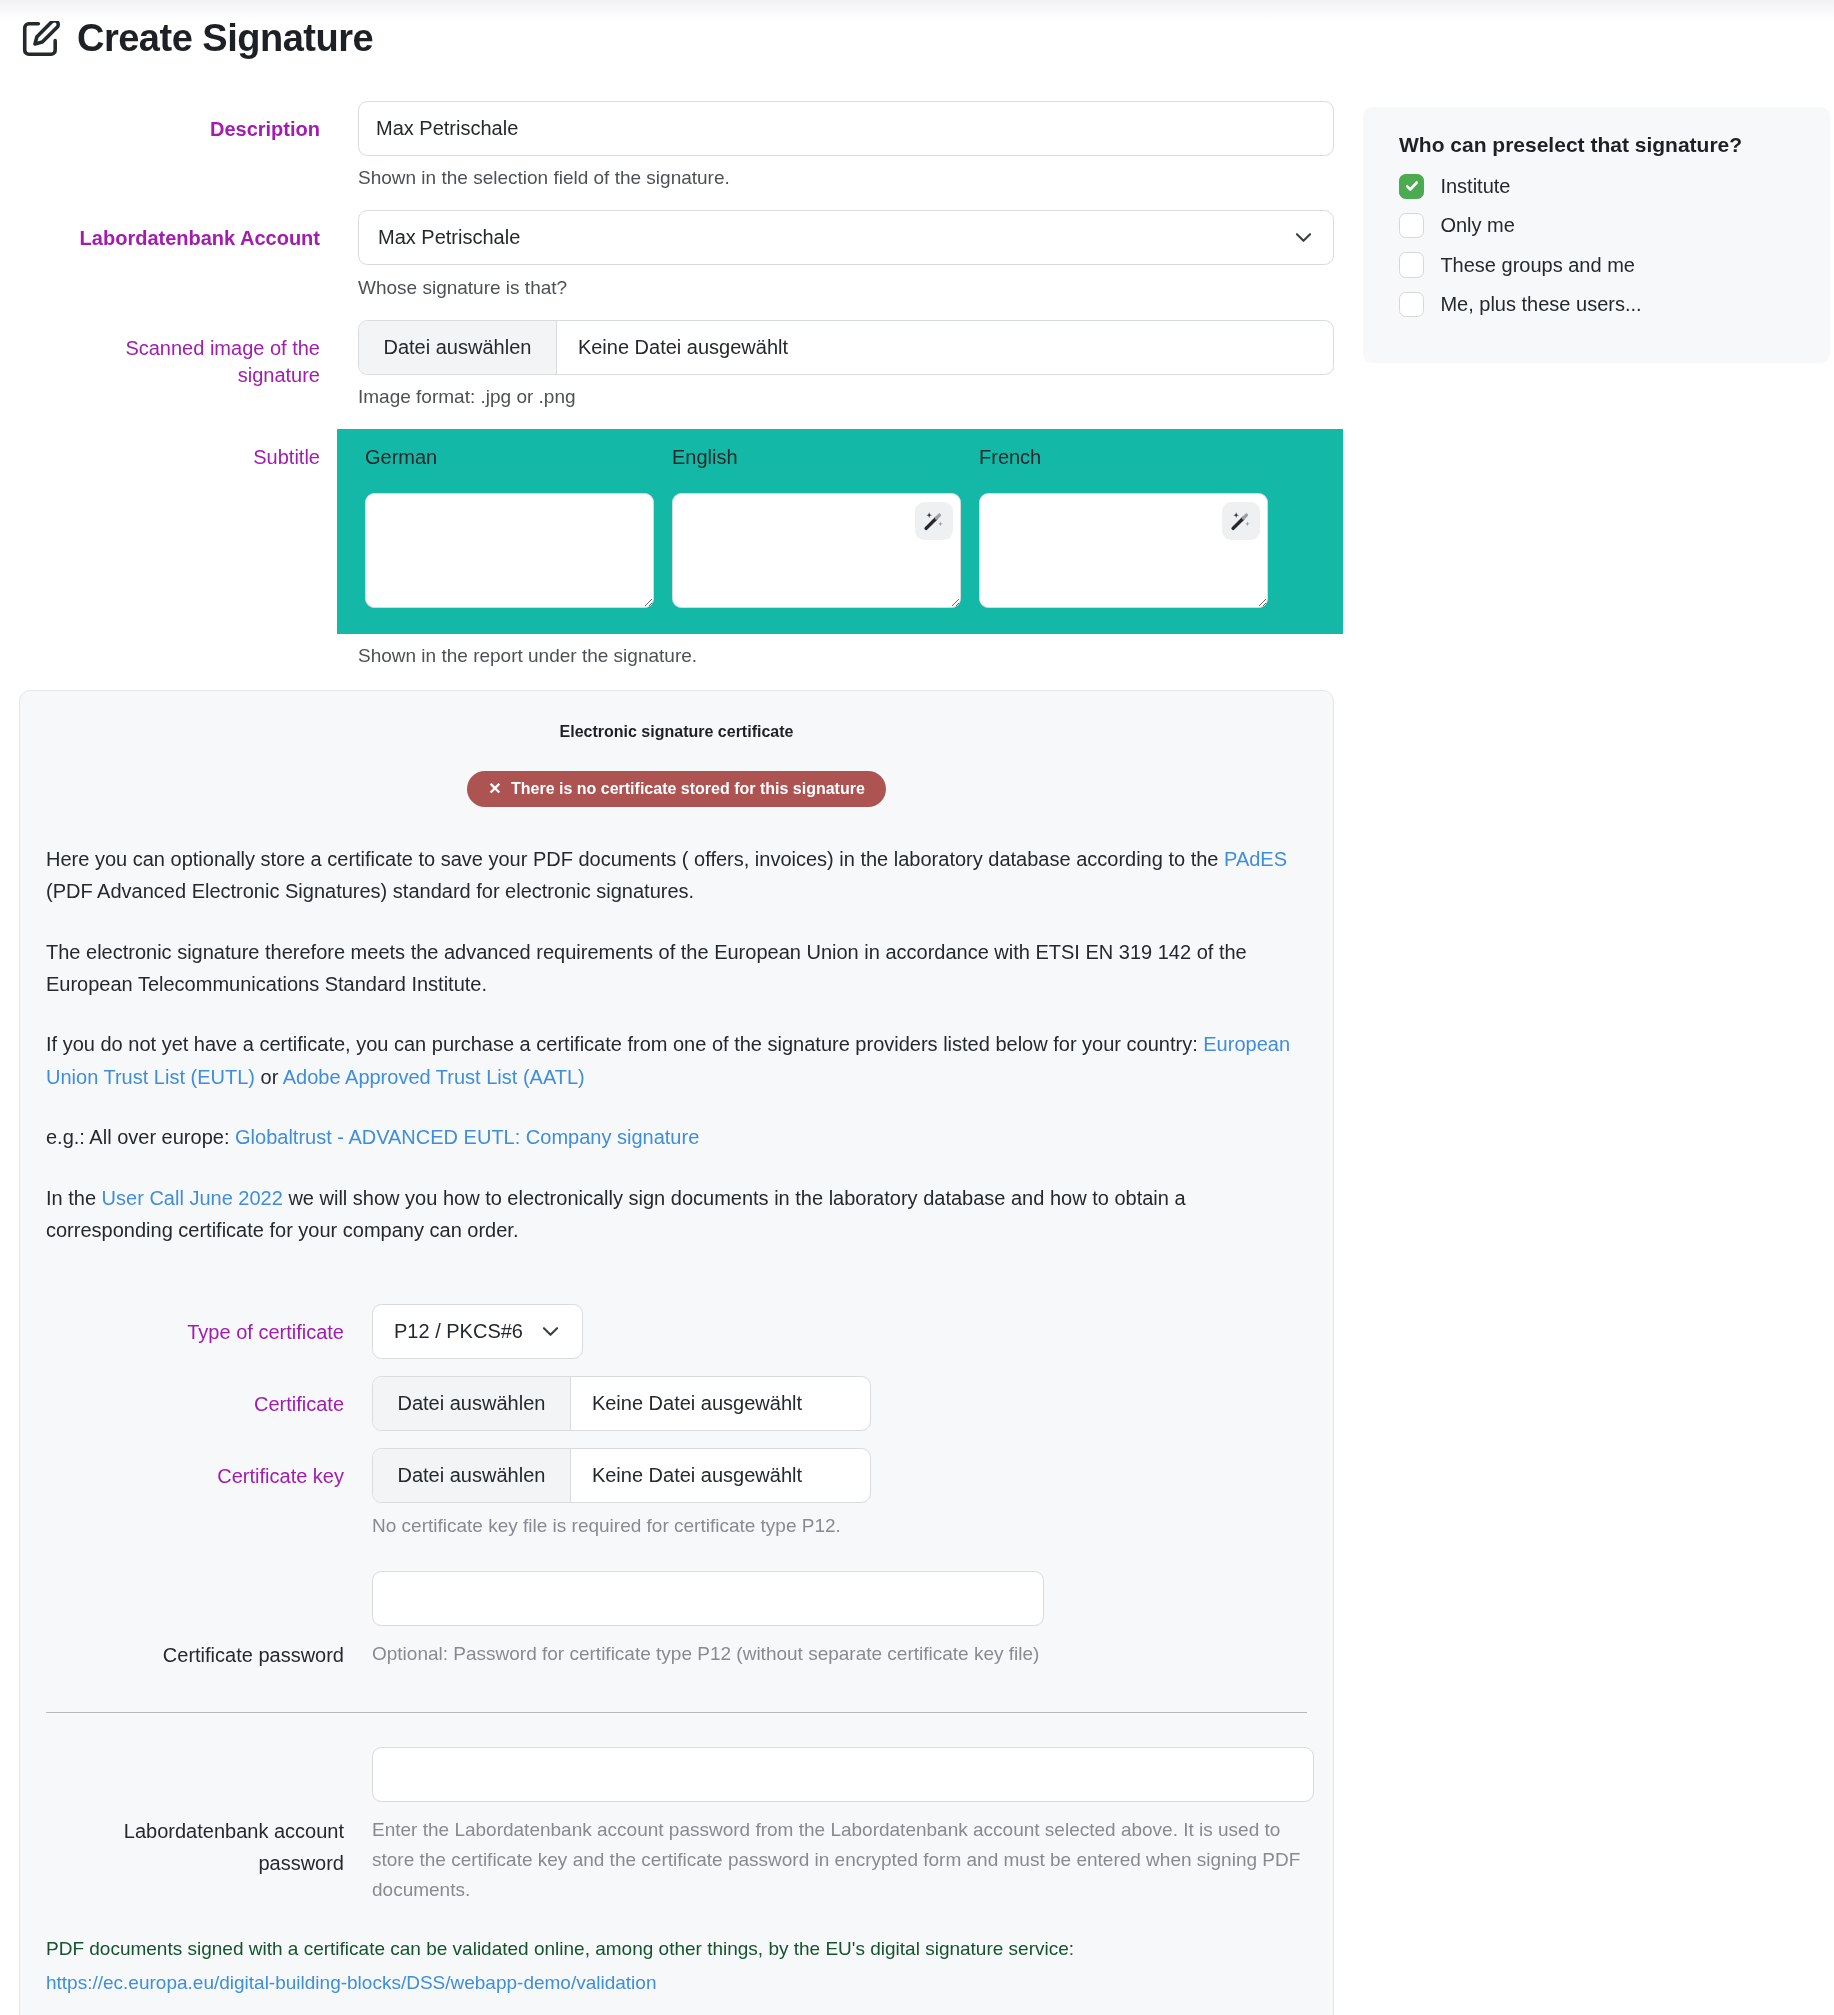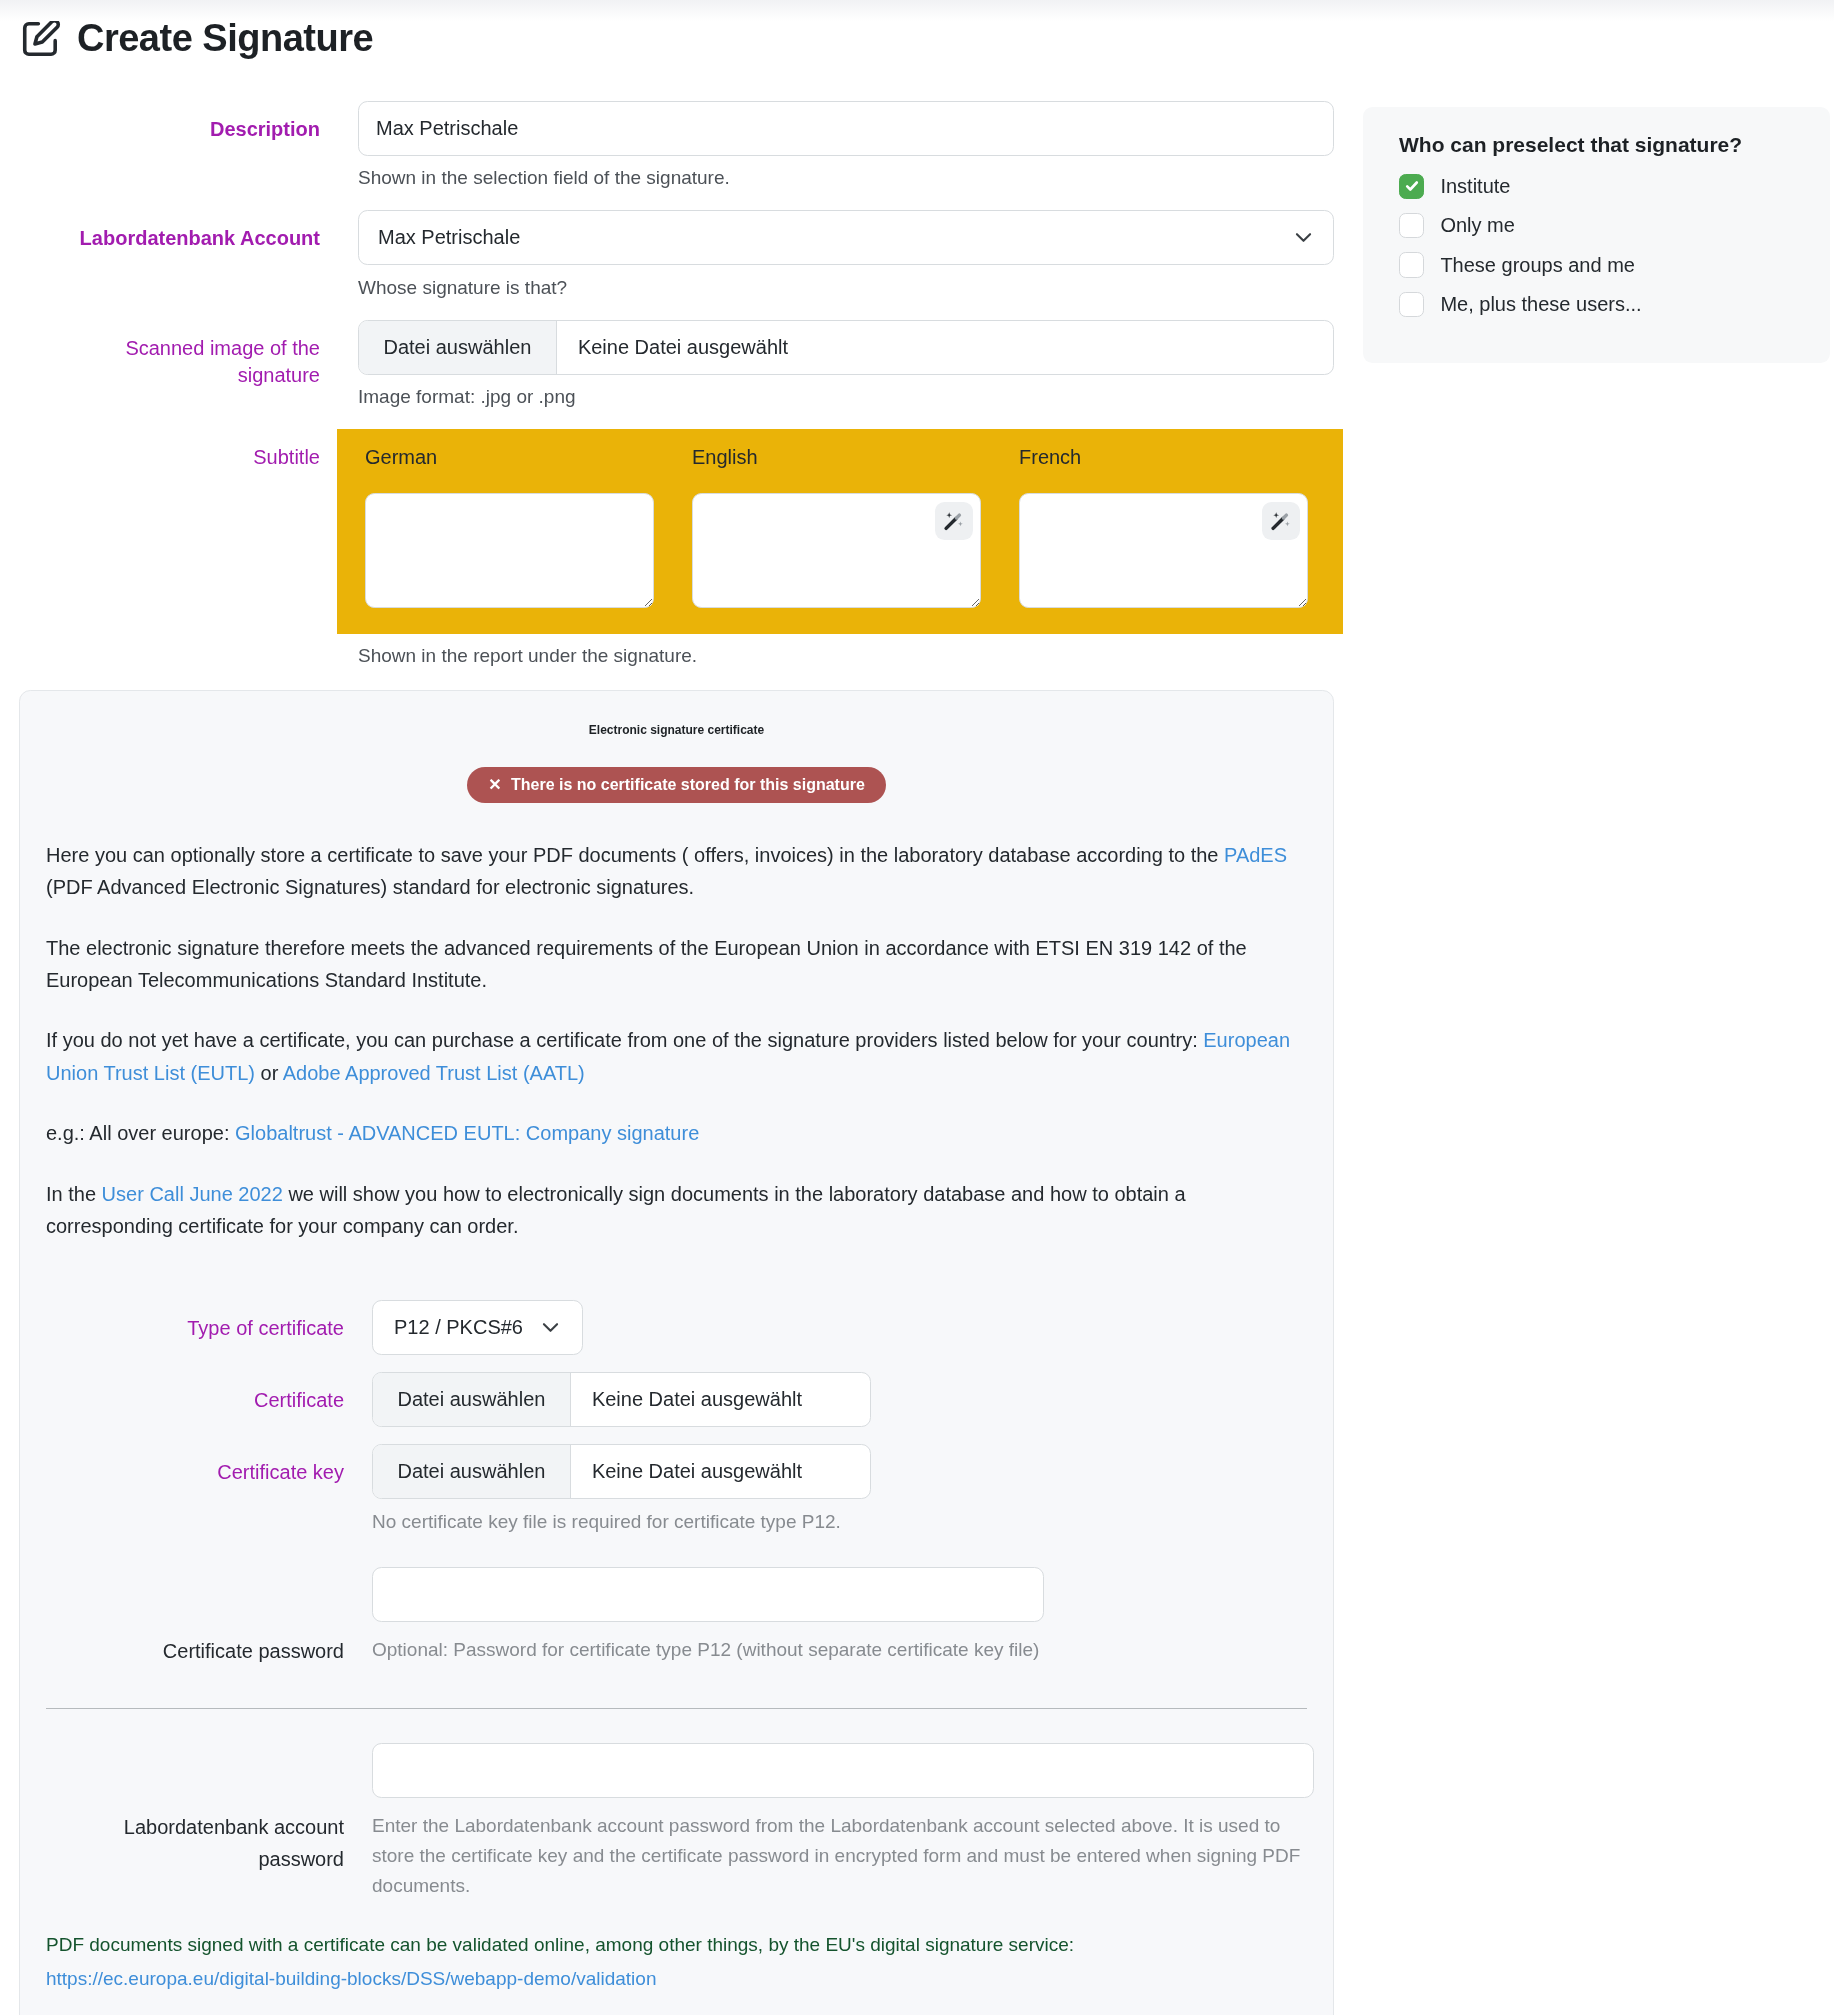--- a/index.html
+++ b/index.html
@@ -38,22 +38,22 @@
   .select-compact { display:inline-flex; width:auto; gap:17px; padding:0 21px; }
 
   .file-input { display:flex; align-items:stretch; height:55px; border:0.9px solid #d8dcdf;
                 border-radius:9.4px; background:#fff; overflow:hidden; }
   .file-btn { display:flex; align-items:center; padding:0 24.5px; background:#f2f4f6;
               border-right:0.9px solid #d8dcdf; font-size:20px; cursor:pointer; white-space:nowrap; }
   .file-status { display:flex; align-items:center; padding:0 21px; font-size:20px; white-space:nowrap; }
   .file-input.compact { width:499px; }
 
   
-  .subtitle-block { background:#eab308; margin-left:-21px; margin-right:-9.4px;
-                    padding:17px 21px 22.6px 28px; display:flex; gap:38px; }
+  .subtitle-block { background:#14b8a6; margin-left:-21px; margin-right:-9.4px;
+                    padding:17px 21px 22.6px 28px; display:flex; gap:18px; }
   .sub-col { width:289px; }
   .sub-label { font-size:20px; margin-bottom:24.5px; color:#24292e; }
   .ta-wrap { position:relative; }
   textarea.sub-ta { width:100%; height:115px; border:0.9px solid #d8dcdf; border-radius:9.4px;
                     resize:both; font-family:inherit; font-size:19px; padding:9.4px 11.3px;
                     background:#fff; outline:none; }
   .wand-btn { position:absolute; top:8.5px; right:8.5px; width:38px; height:38px; border-radius:9.4px;
               background:#eef0f2; display:flex; align-items:center; justify-content:center; cursor:pointer; }
   .wand-btn svg { width:24.5px; height:24.5px; }
 
@@ -62,21 +62,21 @@
   .check-row { display:flex; align-items:center; gap:16px; margin-bottom:14px; font-size:20px; }
   .checkbox { width:25.4px; height:25.4px; border-radius:6.6px; border:0.9px solid #d5d8db; background:#fff;
               display:flex; align-items:center; justify-content:center; cursor:pointer; flex:none; }
   .checkbox svg { width:16px; height:16px; display:none; }
   .checkbox.checked { background:#4cab50; border-color:#4cab50; }
   .checkbox.checked svg { display:block; }
 
   
   .cert-panel { margin-top:22.6px; background:#f7f8fa; border:0.9px solid #e4e7ea; border-radius:11.3px;
                 padding:32px 26px 40px; }
-  .cert-title { text-align:center; font-size:12px; font-weight:700; margin:0 0 30px; color:#1d2125; }
+  .cert-title { text-align:center; font-size:16px; font-weight:700; margin:0 0 30px; color:#1d2125; }
   .alert-pill { display:flex; align-items:center; gap:9.4px; width:fit-content; margin:0 auto 36px;
                 background:#ad5352; color:#fff; font-size:16px; font-weight:700;
                 padding:8.5px 21px; border-radius:941px; }
   .cert-p { font-size:20px; line-height:1.62; margin:0 0 28px; max-width:1266px; }
   .txt-link { color:#3e8ed9; text-decoration:none; cursor:pointer; }
 
   .cert-form { margin-top:58px; }
   .cert-row { display:grid; grid-template-columns:298px 1fr; column-gap:28px; margin-bottom:17px; }
 
   .stacked-row { display:grid; grid-template-columns:298px 1fr; column-gap:28px; row-gap:13px; margin-top:34px; }

